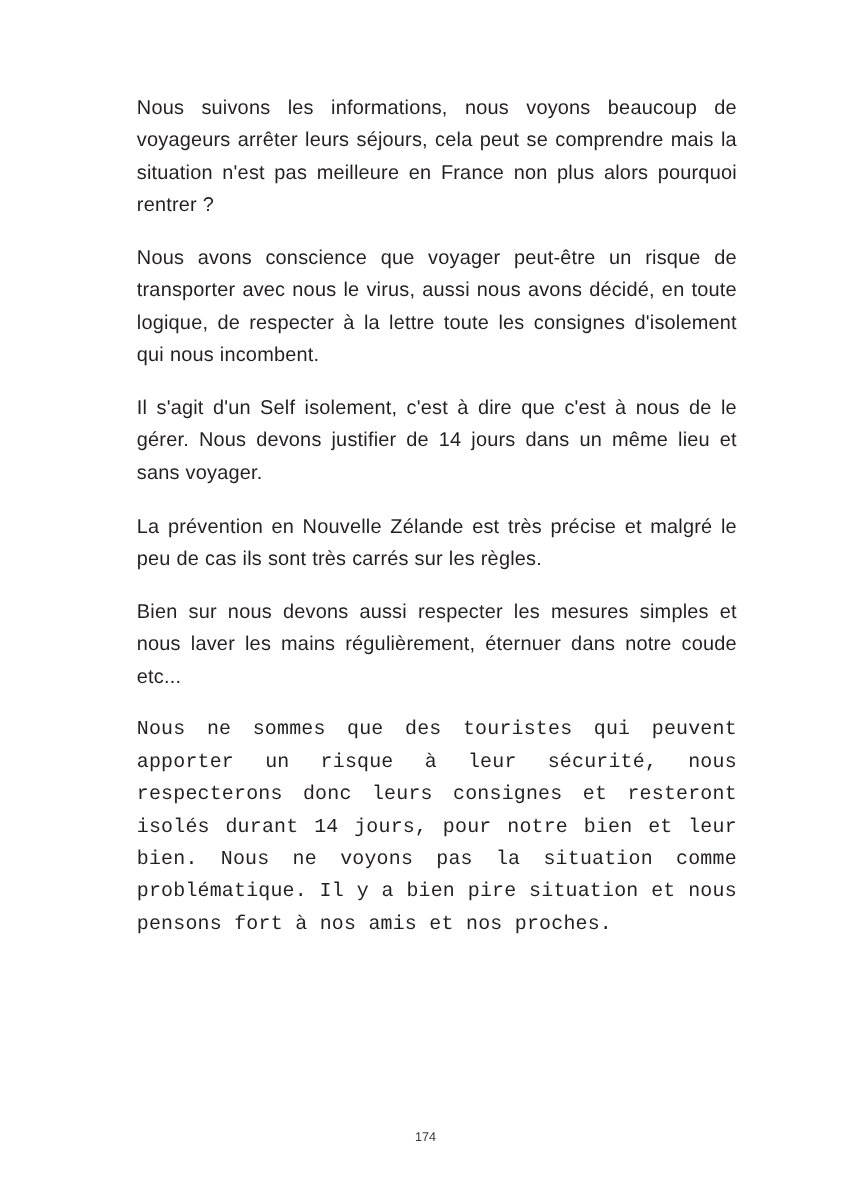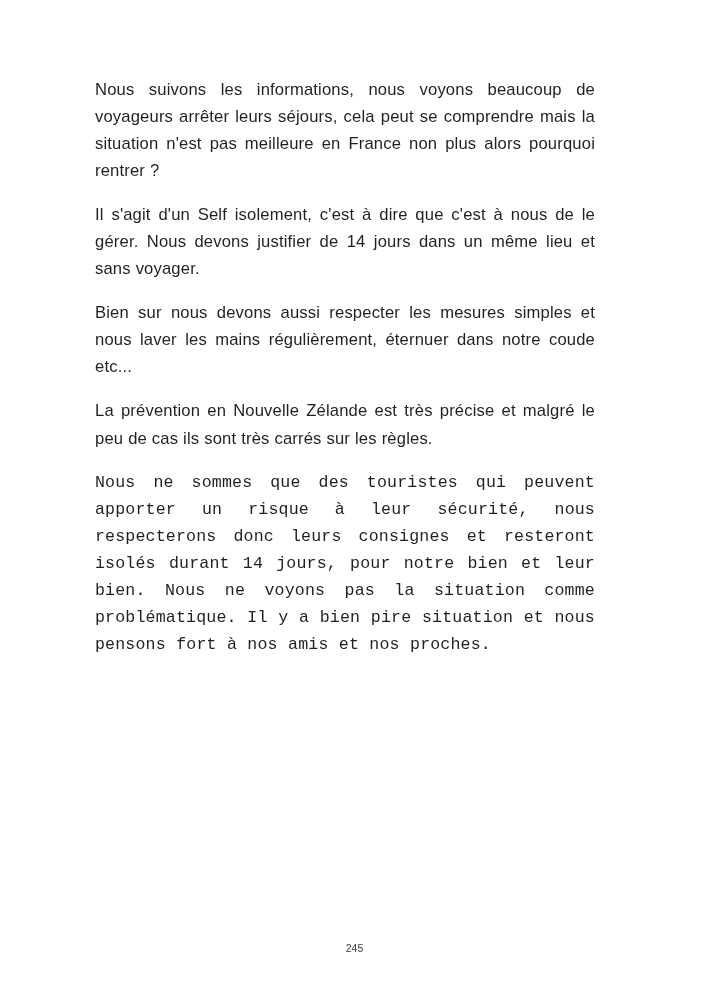--- a/index.html
+++ b/index.html
@@ -15,21 +15,21 @@
     overflow: hidden;
   }
   .page {
     position: relative;
     width: 709px;
     height: 992px;
     box-sizing: border-box;
   }
   .content {
     position: absolute;
-    left: 95px;
+    left: 114px;
     top: 76px;
     width: 500px;
   }
   .para {
     font-size: 16.6px;
     line-height: 1.63;
     text-align: justify;
     text-justify: inter-word;
     margin: 0 0 17px 0;
     color: #231f20;
@@ -49,19 +49,20 @@
     font-size: 10.5px;
     color: #3a3a3a;
   }
 </style>
 </head>
 <body>
 
 <div class="page">
   <div class="content">
     <p class="para">Nous suivons les informations, nous voyons beaucoup de voyageurs arrêter leurs séjours, cela peut se comprendre mais la situation n'est pas meilleure en France non plus alors pourquoi rentrer ?</p>
+    <p class="para">Nous avons conscience que voyager peut-être un risque de transporter avec nous le virus, aussi nous avons décidé, en toute logique, de respecter à la lettre toute les consignes d'isolement qui nous incombent.</p>
     <p class="para">Il s'agit d'un Self isolement, c'est à dire que c'est à nous de le gérer. Nous devons justifier de 14 jours dans un même lieu et sans voyager.</p>
+    <p class="para">La prévention en Nouvelle Zélande est très précise et malgré le peu de cas ils sont très carrés sur les règles.</p>
     <p class="para">Bien sur nous devons aussi respecter les mesures simples et nous laver les mains régulièrement, éternuer dans notre coude etc...</p>
-    <p class="para">La prévention en Nouvelle Zélande est très précise et malgré le peu de cas ils sont très carrés sur les règles.</p>
     <p class="para">Nous ne sommes que des touristes qui peuvent apporter un risque à leur sécurité, nous respecterons donc leurs consignes et resteront isolés durant 14 jours, pour notre bien et leur bien. Nous ne voyons pas la situation comme problématique. Il y a bien pire situation et nous pensons fort à nos amis et nos proches.</p>
   </div>
-  <div class="page-number">245</div>
+  <div class="page-number">174</div>
 </div>
 
 </body></html>

